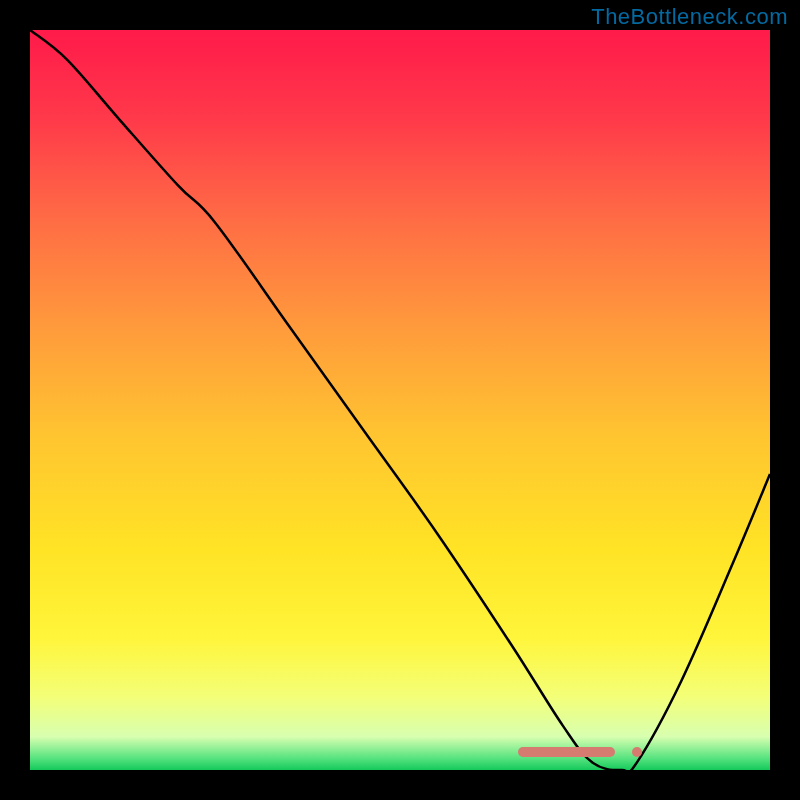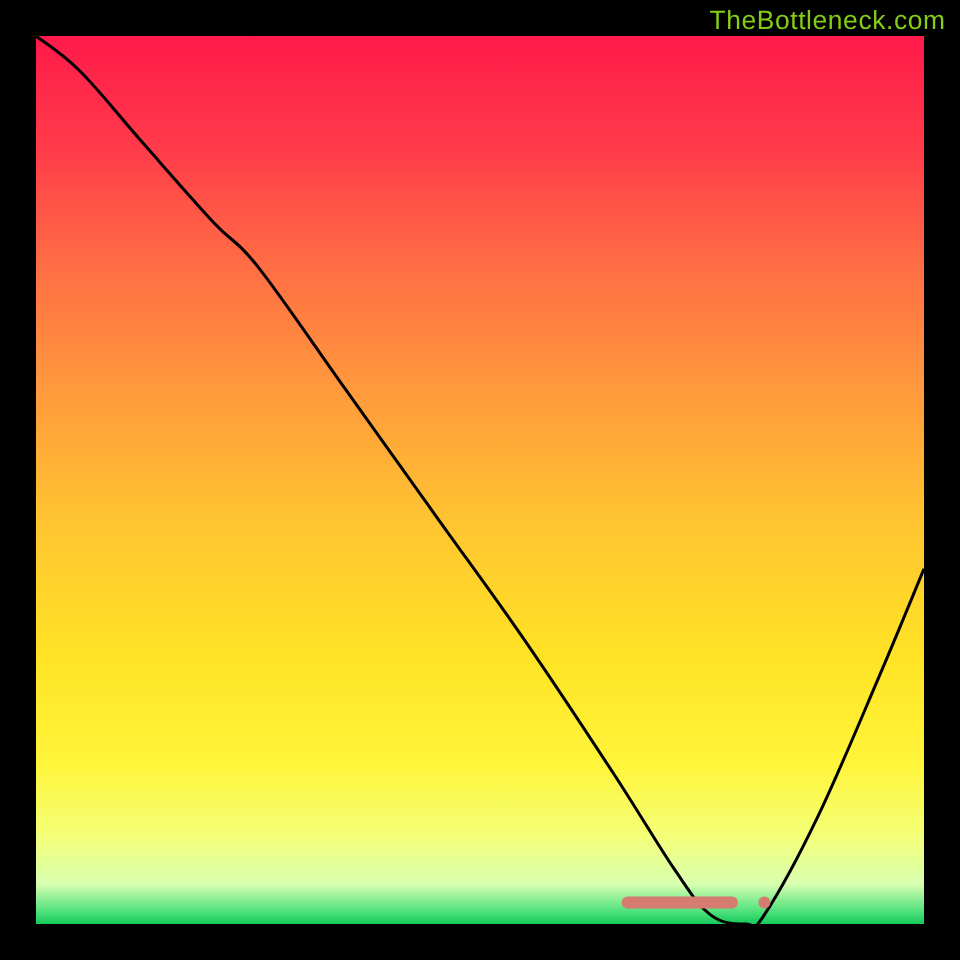--- a/index.html
+++ b/index.html
@@ -8,21 +8,21 @@
     height: 800px;
     background: #000;
     position: relative;
     font-family: Arial, sans-serif;
     overflow: hidden;
   }
   .watermark {
     position: absolute;
     top: 4px;
     right: 12px;
-    color: #84cc16;
+    color: #0369a1;
     font-size: 22px;
     font-weight: 500;
     letter-spacing: 0.5px;
     z-index: 10;
   }
   .plot-area {
     position: absolute;
     left: 30px;
     top: 30px;
     width: 740px;

